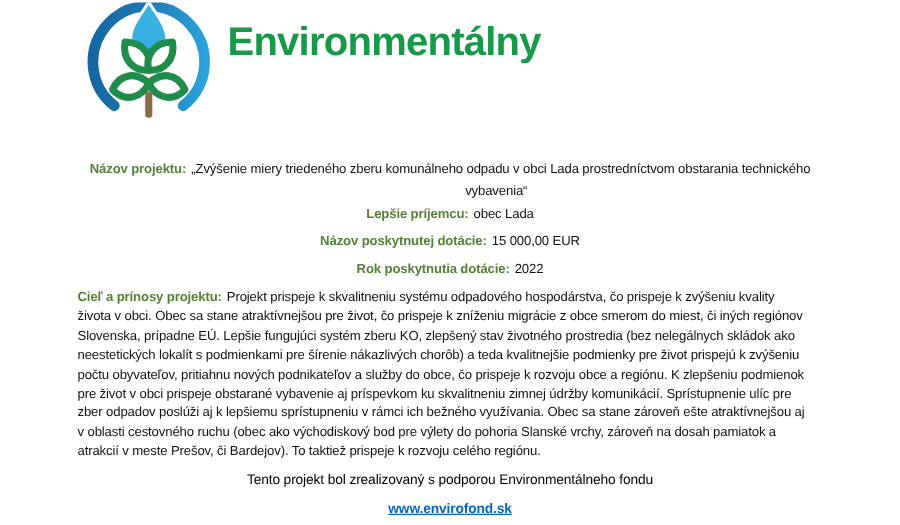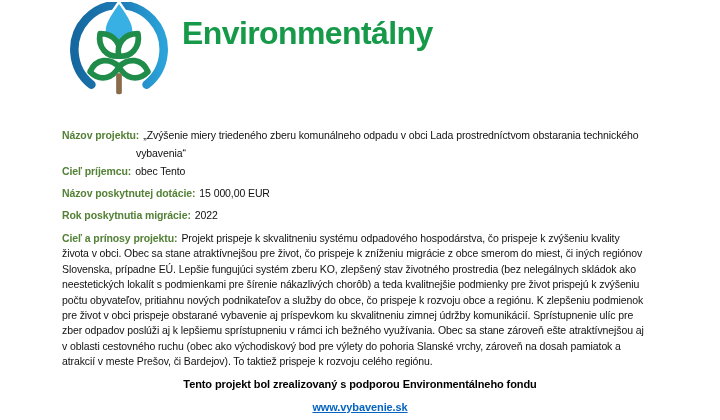--- a/index.html
+++ b/index.html
@@ -37,28 +37,28 @@
   .content {
     position: absolute;
     left: 62px;
     top: 126px;
     width: 596px;
     color: #111111;
     font-size: 10.5px;
     letter-spacing: -0.1px;
   }
   .label { font-weight: 700; color: #538135; margin-right: 4px; }
-  .field { line-height: 18px; margin-bottom: 3px; }
+  .field { line-height: 18px; margin-bottom: 3px; text-align: center; }
   .field.single { line-height: 13px; margin-bottom: 9px; }
   .field.hanging { padding-left: 74px; text-indent: -74px; }
   .desc { margin: 7px 14px 0 0; line-height: 15.4px; text-align: left; }
   .support {
     margin: 7px 0 0 0;
     text-align: center;
-    font-weight: 700;
+    font-weight: 400;
     font-size: 11px;
     color: #000;
     line-height: 14px;
   }
   .linkline { margin: 9px 0 0 0; text-align: center; line-height: 14px; }
   .linkline a {
     color: #0563c1;
     font-weight: 700;
     font-size: 11px;
     text-decoration: underline;
@@ -97,35 +97,35 @@
     </div>
   </header>
 
   <main class="content">
 
     <div class="field hanging">
       <span class="label">Názov projektu:</span><span class="value">„Zvýšenie miery triedeného zberu komunálneho odpadu v obci Lada prostredníctvom obstarania technického vybavenia“</span>
     </div>
 
     <div class="field single">
-      <span class="label">Cieľ príjemcu:</span><span class="value">obec Tento</span>
+      <span class="label">Lepšie príjemcu:</span><span class="value">obec Lada</span>
     </div>
 
     <div class="field single">
       <span class="label">Názov poskytnutej dotácie:</span><span class="value">15 000,00 EUR</span>
     </div>
 
     <div class="field single">
-      <span class="label">Rok poskytnutia migrácie:</span><span class="value">2022</span>
+      <span class="label">Rok poskytnutia dotácie:</span><span class="value">2022</span>
     </div>
 
     <p class="desc">
       <span class="label">Cieľ a prínosy projektu:</span><span class="value">Projekt prispeje k skvalitneniu systému odpadového hospodárstva, čo prispeje k zvýšeniu kvality života v obci. Obec sa stane atraktívnejšou pre život, čo prispeje k zníženiu migrácie z obce smerom do miest, či iných regiónov Slovenska, prípadne EÚ. Lepšie fungujúci systém zberu KO, zlepšený stav životného prostredia (bez nelegálnych skládok ako neestetických lokalít s podmienkami pre šírenie nákazlivých chorôb) a teda kvalitnejšie podmienky pre život prispejú k zvýšeniu počtu obyvateľov, pritiahnu nových podnikateľov a služby do obce, čo prispeje k rozvoju obce a regiónu. K zlepšeniu podmienok pre život v obci prispeje obstarané vybavenie aj príspevkom ku skvalitneniu zimnej údržby komunikácií. Sprístupnenie ulíc pre zber odpadov poslúži aj k lepšiemu sprístupneniu v rámci ich bežného využívania. Obec sa stane zároveň ešte atraktívnejšou aj v oblasti cestovného ruchu (obec ako východiskový bod pre výlety do pohoria Slanské vrchy, zároveň na dosah pamiatok a atrakcií v meste Prešov, či Bardejov). To taktiež prispeje k rozvoju celého regiónu.</span>
     </p>
 
     <p class="support">Tento projekt bol zrealizovaný s podporou Environmentálneho fondu</p>
 
     <p class="linkline">
-      <a href="#">www.vybavenie.sk</a>
+      <a href="#">www.envirofond.sk</a>
     </p>
 
   </main>
 </div>
 
 </body></html>

